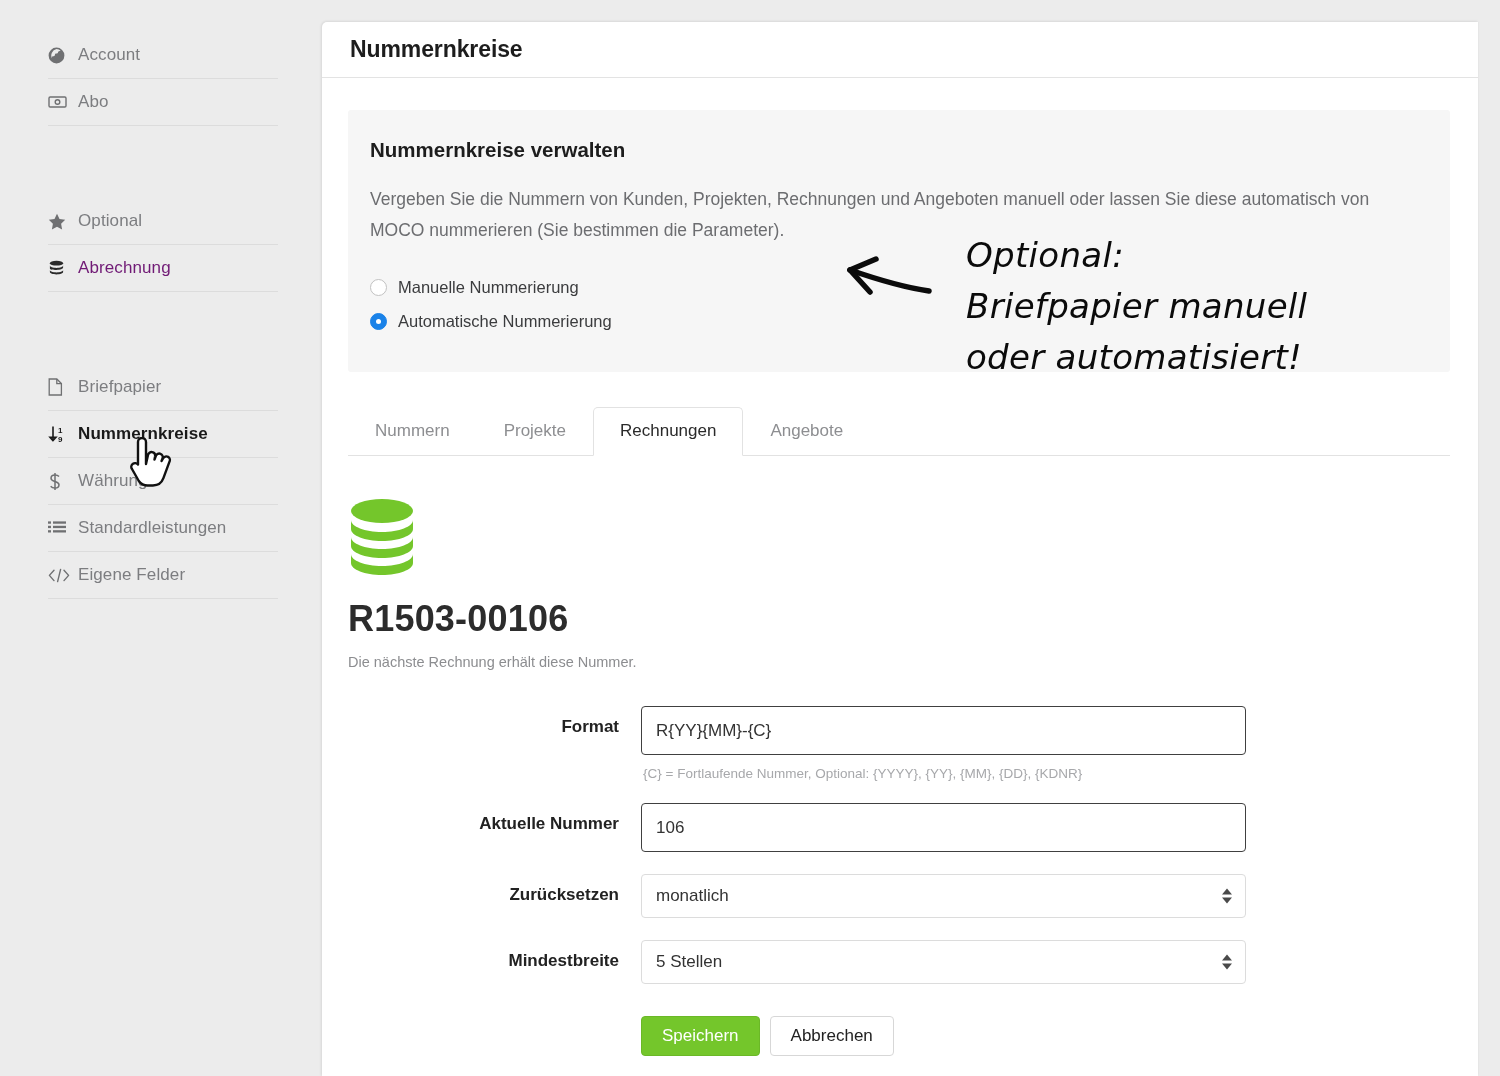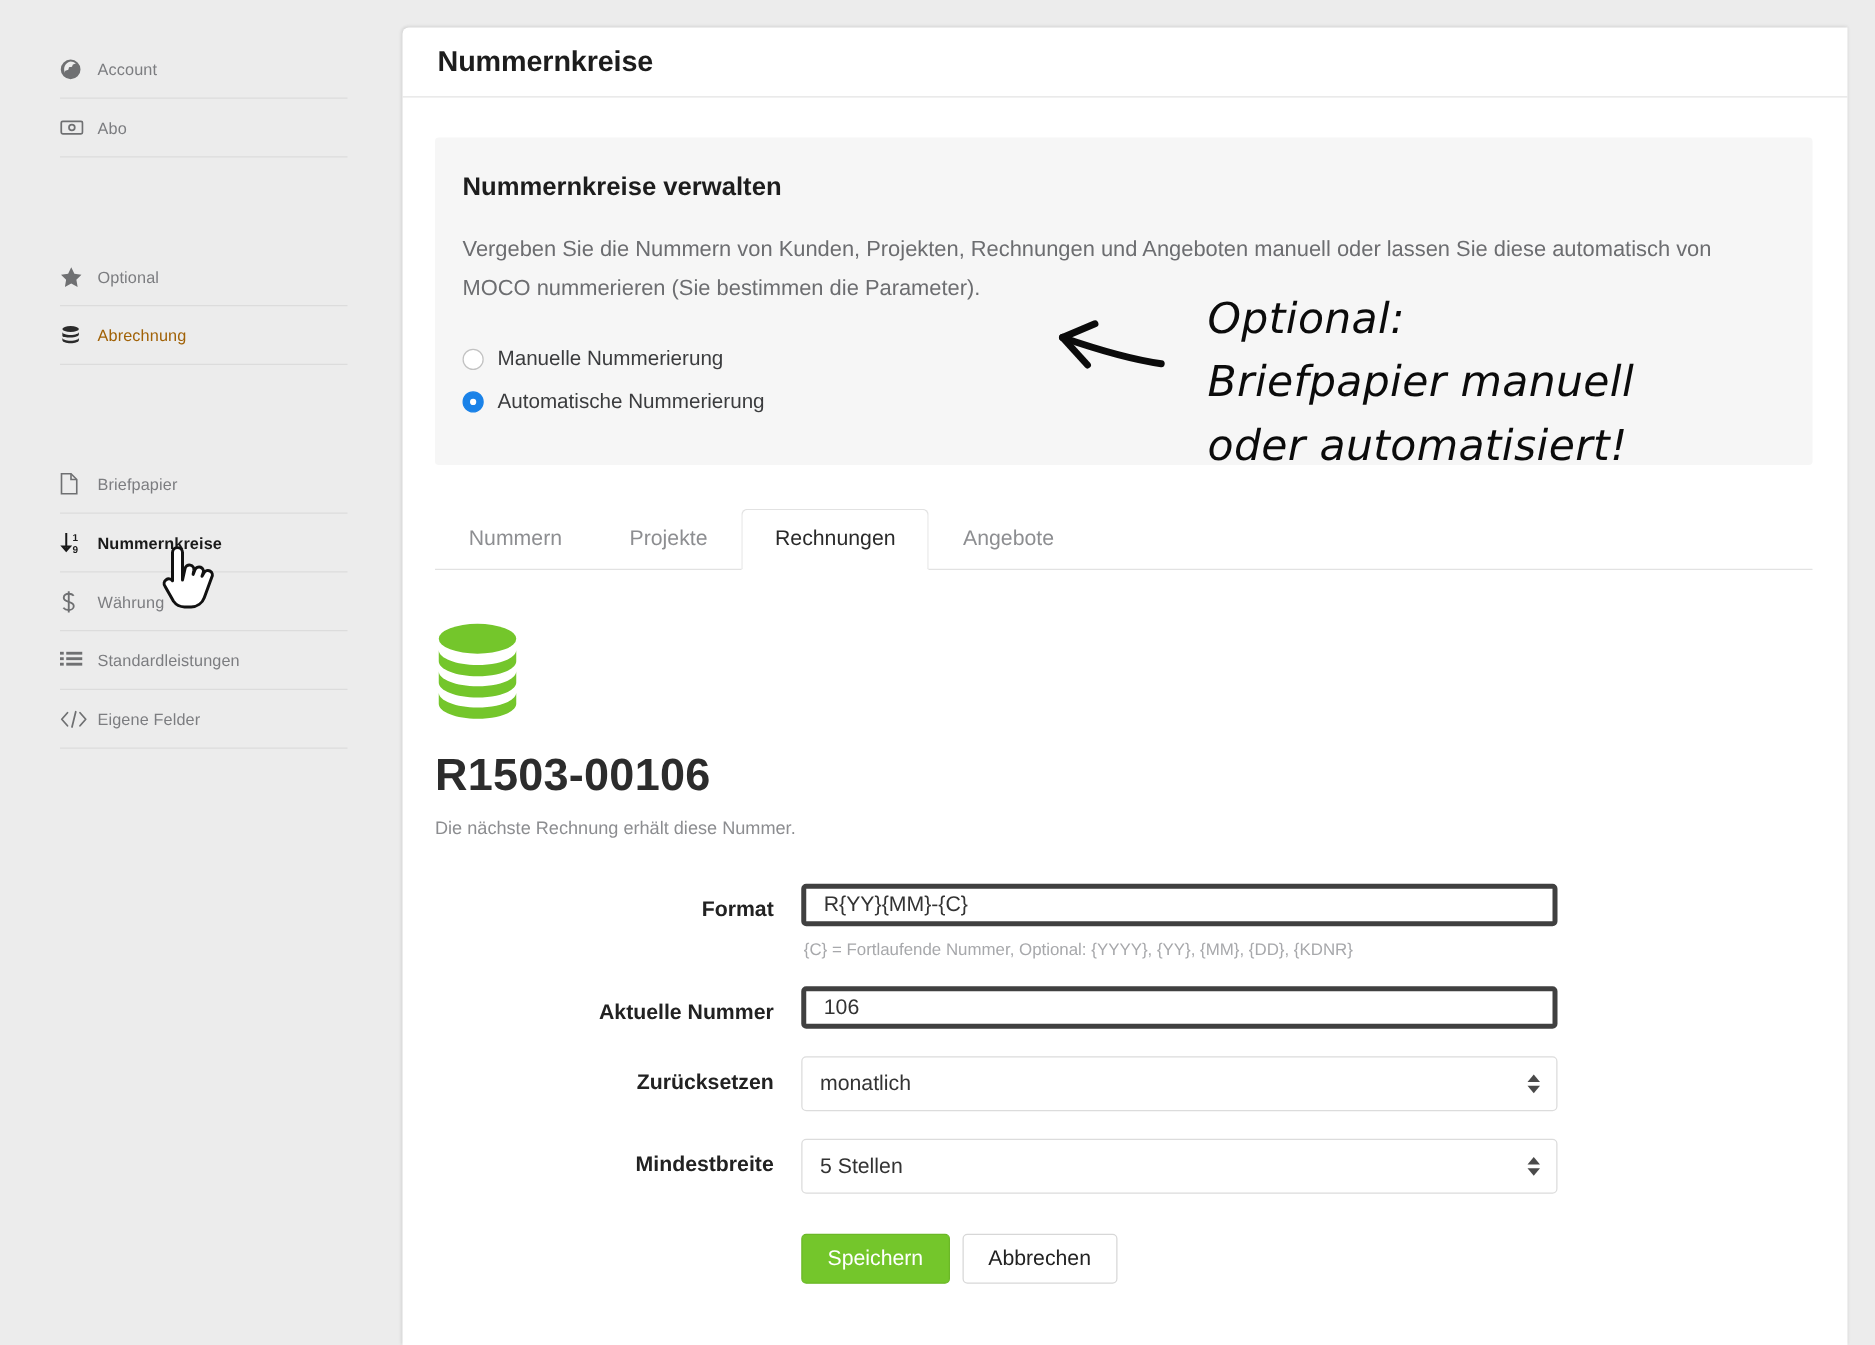--- a/index.html
+++ b/index.html
@@ -37,26 +37,26 @@
   .nav-icon {
     width: 30px;
     flex: 0 0 30px;
     display: flex;
     align-items: center;
     justify-content: flex-start;
     color: #6f7072;
   }
   .nav-icon svg { display: block; }
   .nav-label {
-    font-size: 13px;
+    font-size: 17px;
     color: #7c7d80;
     letter-spacing: 0.1px;
     text-align: right;
   }
-  .nav-item.dark .nav-label { color: #a16207; }
+  .nav-item.dark .nav-label { color: #701a75; }
   .nav-item.dark .nav-icon { color: #2b2b2b; }
   .nav-item.current .nav-label { color: #1a1a1a; font-weight: bold; }
   .nav-item.current .nav-icon { color: #1a1a1a; }
 
   
   .panel {
     position: absolute;
     left: 322px; top: 22px;
     width: 1156px;
     height: 1054px;
@@ -210,22 +210,22 @@
     text-align: right;
     padding-right: 22px;
     padding-top: 11px;
     font-size: 17px;
     font-weight: bold;
     color: #222;
   }
   .fcontrol { width: 605px; }
   .finput {
     width: 605px;
-    height: 34px;
-    border: 4px solid #404040;
+    height: 49px;
+    border: 1px solid #404040;
     border-radius: 4px;
     background: #fff;
     font-size: 17px;
     color: #333;
     padding: 0 14px;
     font-family: "Liberation Sans", sans-serif;
     outline: none;
   }
   .fhint {
     font-size: 13.5px;

